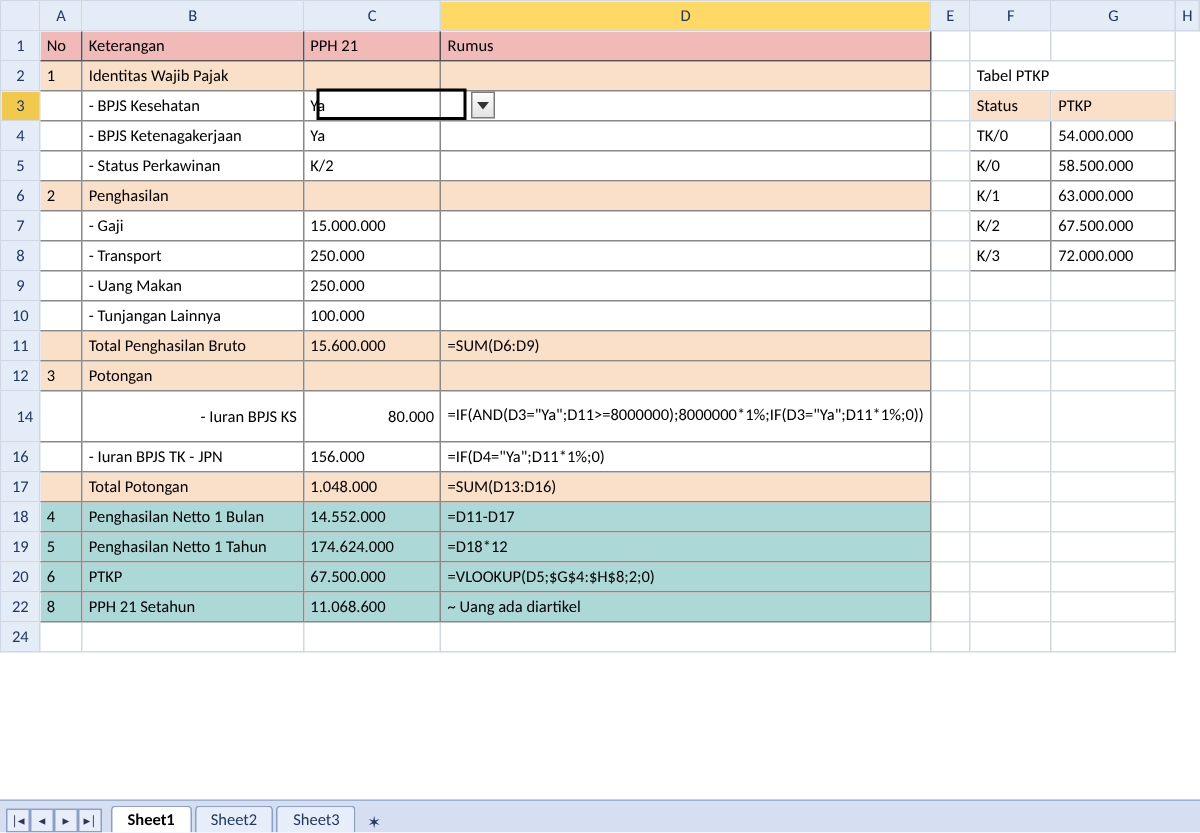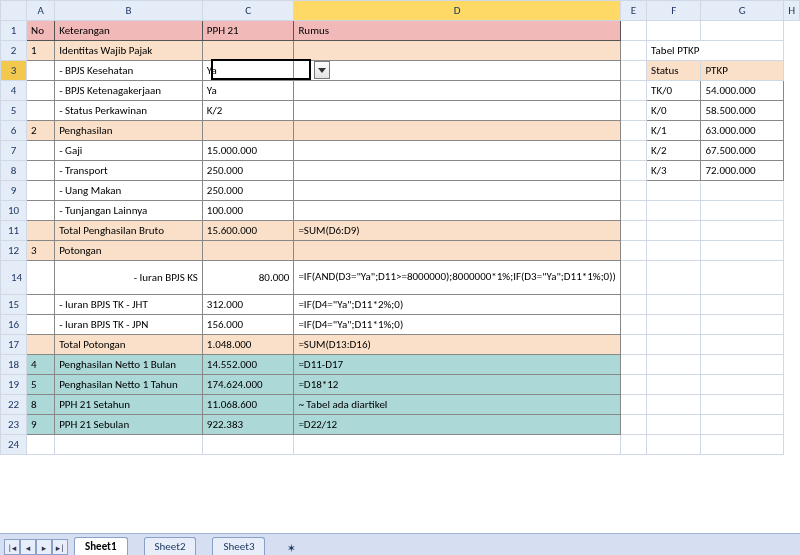--- a/index.html
+++ b/index.html
@@ -96,21 +96,21 @@
     width:16px; height:16px; border:1px solid #8aa0c8; background:#e8eef9;
     display:flex;align-items:center;justify-content:center;color:#335; font-size:9px;
   }
   .tab {
     padding:2px 10px;
     background:#e8eef9;
     border:1px solid #8aa0c8;
     border-bottom:none;
     border-top-left-radius:3px;
     border-top-right-radius:3px;
-    margin-right:16px;
+    margin-right:2px;
     color:#1f3864;
   }
   .tab.active { background:#fff; font-weight:bold; color:#000;}
   .tab-end {
     width:20px; text-align:center; color:#1f3864;
   }
   .tallrow td, .tallrow th { height: 34px; text-align: right; }
   .wrap { white-space: normal; line-height: 1.15; }
 </style>
 </head>
@@ -279,30 +279,20 @@
     <th class="rowhdr">14</th>
     <td class="bord"></td>
     <td class="bord">- Iuran BPJS KS</td>
     <td class="bord num">80.000</td>
     <td class="bord wrap">=IF(AND(D3="Ya";D11&gt;=8000000);8000000*1%;IF(D3="Ya";D11*1%;0))</td>
     <td></td>
     <td></td>
     <td></td>
   </tr>
 
-  <tr>
-    <th class="rowhdr">15</th>
-    <td class="bord"></td>
-    <td class="bord">- Iuran BPJS TK - JHT</td>
-    <td class="bord num">312.000</td>
-    <td class="bord">=IF(D4="Ya";D11*2%;0)</td>
-    <td></td>
-    <td></td>
-    <td></td>
-  </tr>
 
   <tr>
     <th class="rowhdr">16</th>
     <td class="bord"></td>
     <td class="bord">- Iuran BPJS TK - JPN</td>
     <td class="bord num">156.000</td>
     <td class="bord">=IF(D4="Ya";D11*1%;0)</td>
     <td></td>
     <td></td>
     <td></td>
@@ -333,35 +323,35 @@
     <th class="rowhdr">19</th>
     <td class="teal-b ctr">5</td>
     <td class="teal-b">Penghasilan Netto 1 Tahun</td>
     <td class="teal-b num">174.624.000</td>
     <td class="teal">=D18*12</td>
     <td></td>
           <td></td>
           <td></td>
   </tr>
   <tr>
+    <th class="rowhdr">20</th>
+    <td class="teal-b ctr">6</td>
+    <td class="teal-b">PTKP</td>
+    <td class="teal-b num">67.500.000</td>
+    <td class="teal">=VLOOKUP(D5;$G$4:$H$8;2;0)</td>
+    <td></td>
+          <td></td>
+          <td></td>
+  </tr>
+  <tr>
     <th class="rowhdr">22</th>
     <td class="teal-b ctr">8</td>
     <td class="teal-b">PPH 21 Setahun</td>
     <td class="teal-b num">11.068.600</td>
-    <td class="teal">~ Tabel ada diartikel</td>
-    <td></td>
-          <td></td>
-          <td></td>
-  </tr>
-  <tr>
-    <th class="rowhdr">23</th>
-    <td class="teal-b ctr">9</td>
-    <td class="teal-b">PPH 21 Sebulan</td>
-    <td class="teal-b num">922.383</td>
-    <td class="teal">=D22/12</td>
+    <td class="teal">~ Uang ada diartikel</td>
     <td></td>
           <td></td>
           <td></td>
   </tr>
 
   <tr>
     <th class="rowhdr">24</th>
     <td></td>
           <td></td>
     <td></td>

